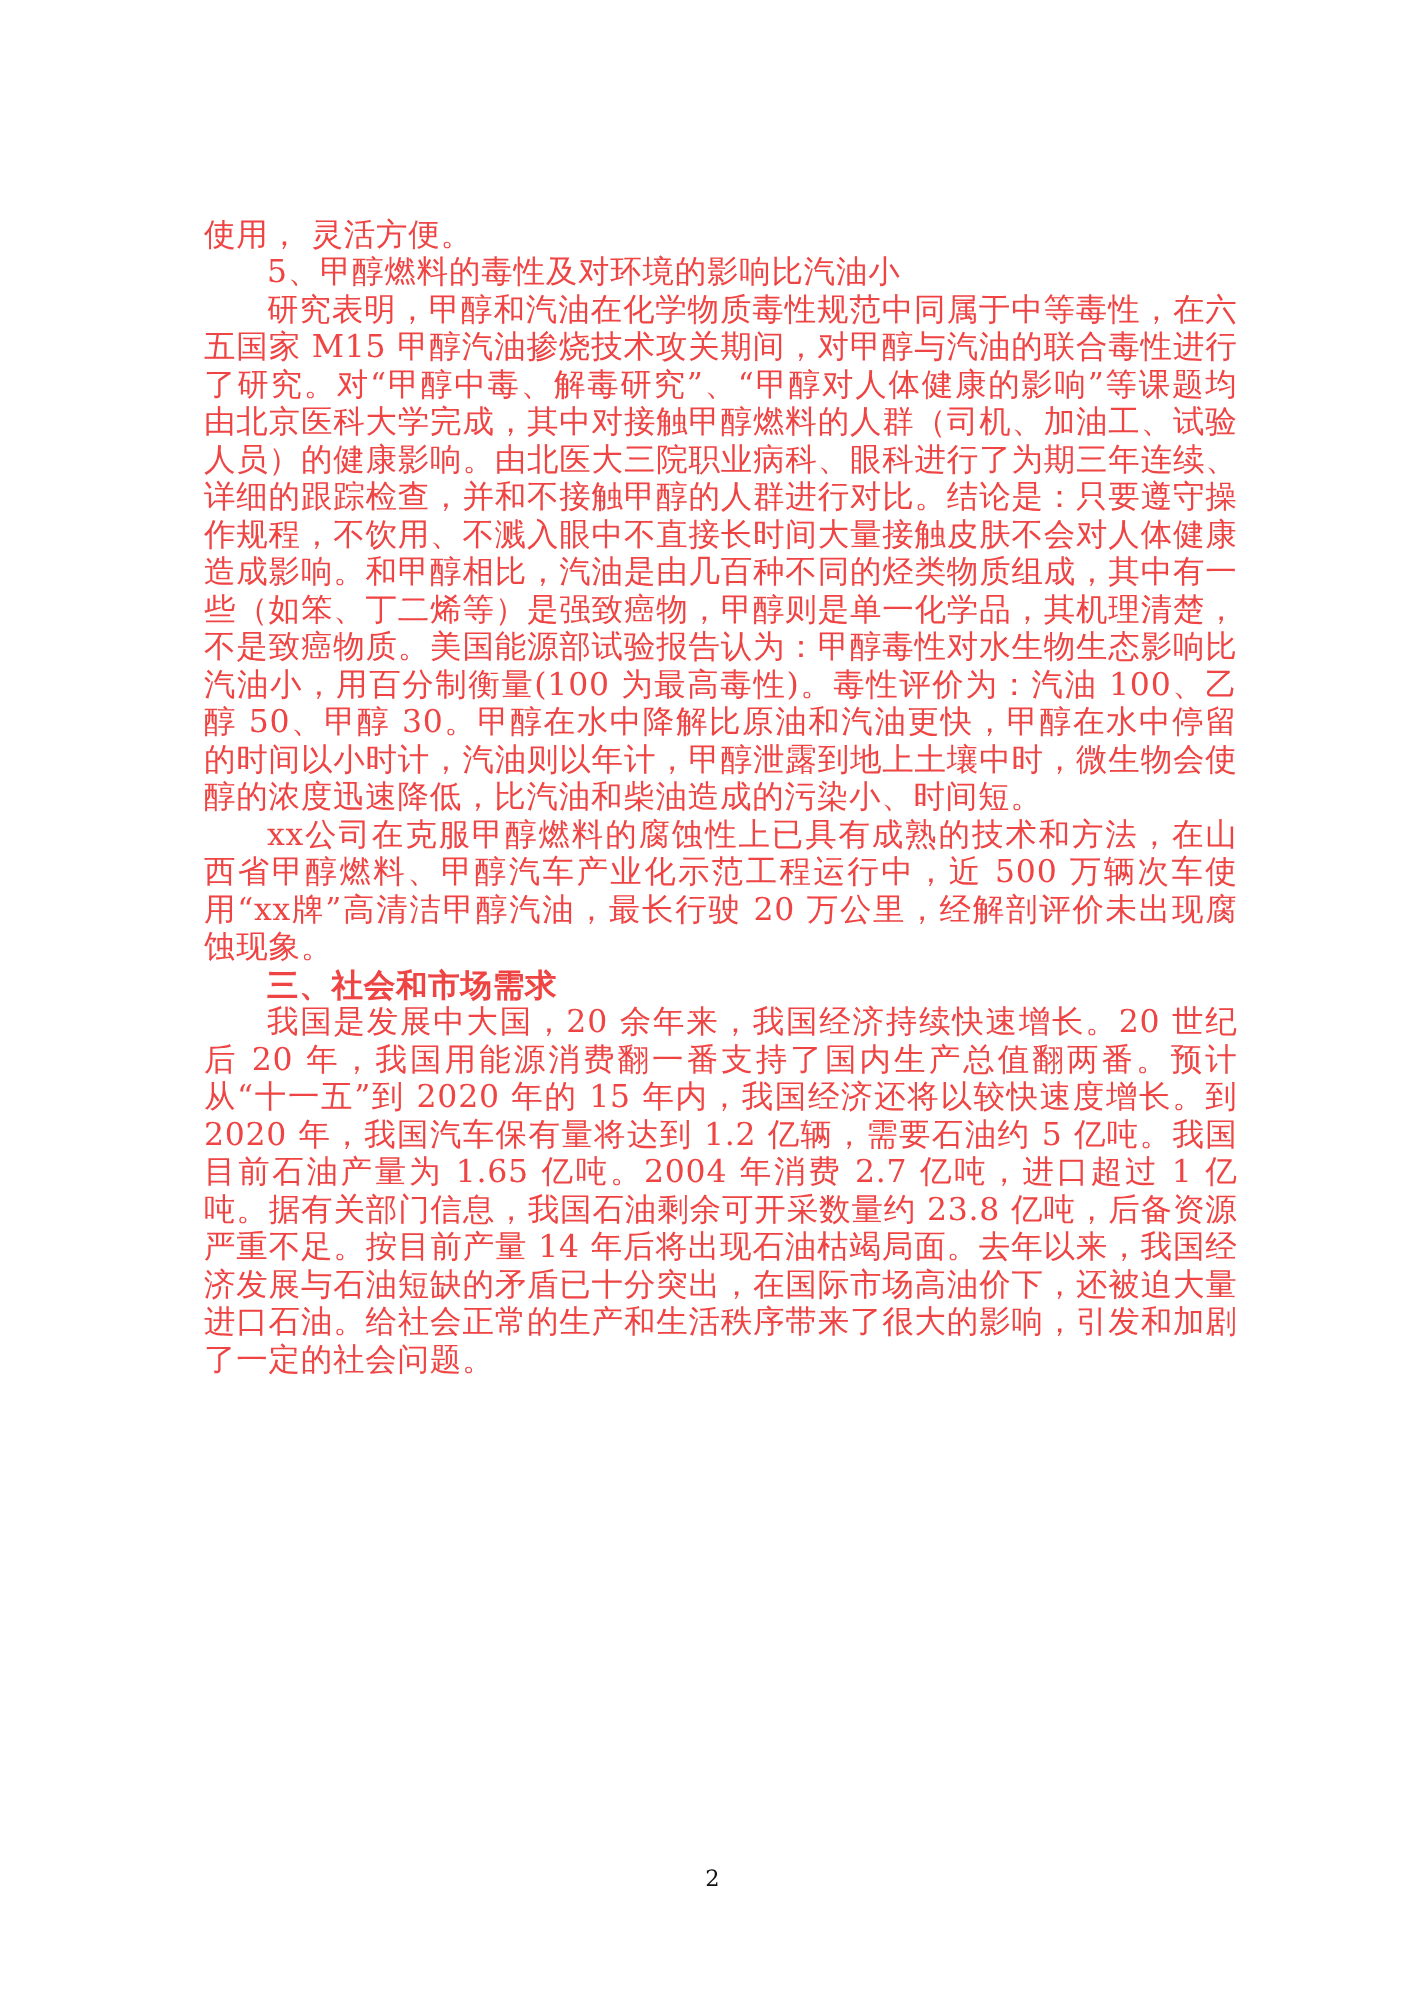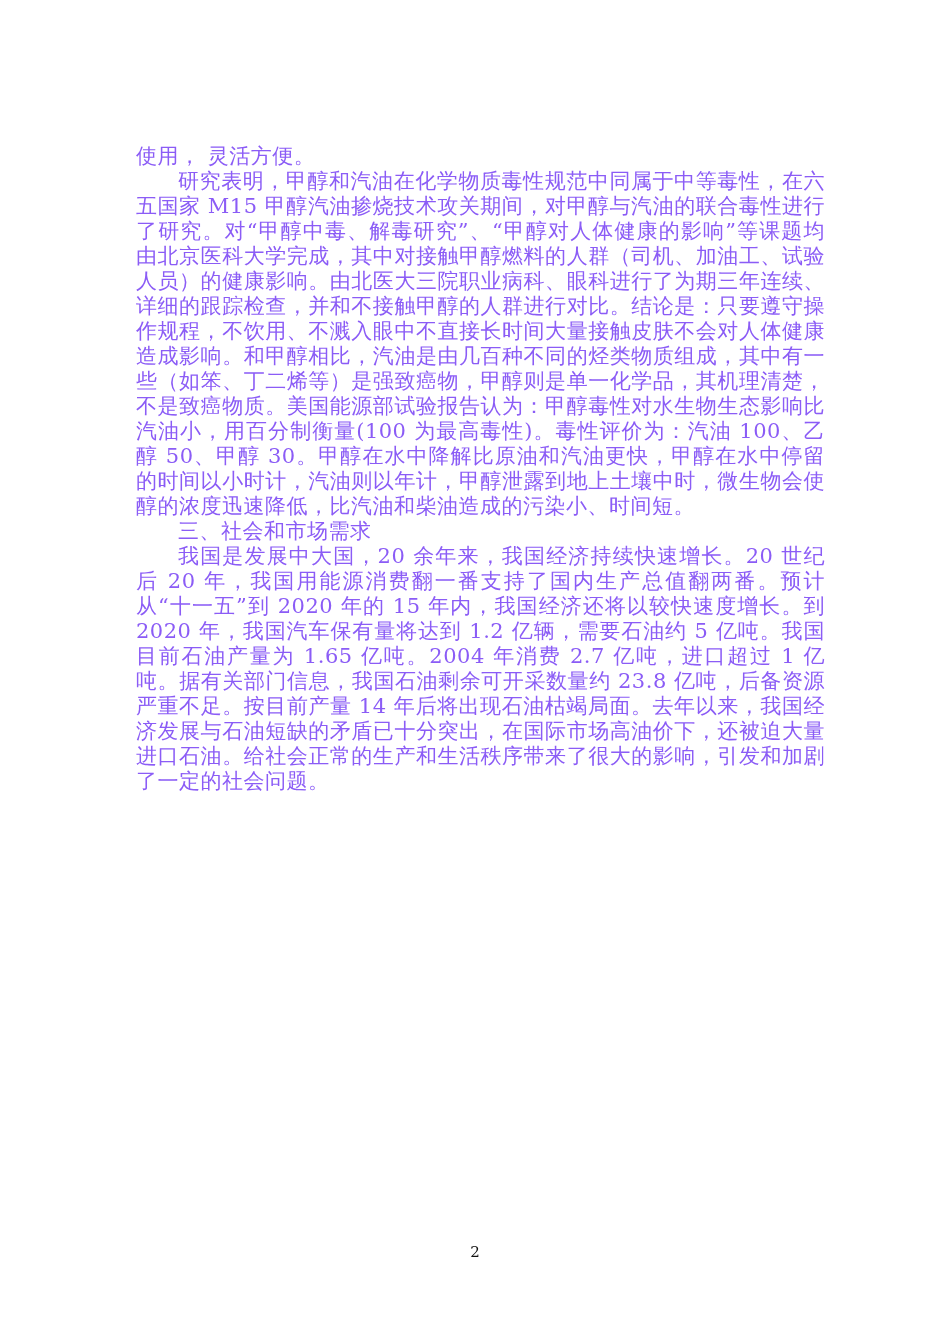--- a/index.html
+++ b/index.html
@@ -20,42 +20,44 @@
     width: 689px;
   }
   p.para {
     margin: 0;
     padding: 0;
     font-size: 21px;
     line-height: 25px;
     text-align: justify;
     text-justify: inter-ideograph;
     letter-spacing: 0.5px;
-    color: #8b5cf6;
+    color: #ef4444;
   }
   p.para.indent { text-indent: 2em; }
-  p.para.bold { font-weight: 400; }
+  p.para.bold { font-weight: 700; }
   .page-footer {
     position: absolute;
     top: 1242px;
     left: 0;
     width: 100%;
     text-align: center;
   }
   .page-number {
     font-size: 15px;
     color: #111111;
     font-family: "DejaVu Serif", "Liberation Serif", serif;
   }
 </style>
 </head>
 <body>
 
 <div class="doc-body" id="para-container">
     <p class="para">使用， 灵活方便。</p>
+    <p class="para indent">5、甲醇燃料的毒性及对环境的影响比汽油小</p>
     <p class="para indent">研究表明，甲醇和汽油在化学物质毒性规范中同属于中等毒性，在六五国家 M15 甲醇汽油掺烧技术攻关期间，对甲醇与汽油的联合毒性进行了研究。对“甲醇中毒、解毒研究”、“甲醇对人体健康的影响”等课题均由北京医科大学完成，其中对接触甲醇燃料的人群（司机、加油工、试验人员）的健康影响。由北医大三院职业病科、眼科进行了为期三年连续、详细的跟踪检查，并和不接触甲醇的人群进行对比。结论是：只要遵守操作规程，不饮用、不溅入眼中不直接长时间大量接触皮肤不会对人体健康造成影响。和甲醇相比，汽油是由几百种不同的烃类物质组成，其中有一些（如笨、丁二烯等）是强致癌物，甲醇则是单一化学品，其机理清楚，不是致癌物质。美国能源部试验报告认为：甲醇毒性对水生物生态影响比汽油小，用百分制衡量(100 为最高毒性)。毒性评价为：汽油 100、乙醇 50、甲醇 30。甲醇在水中降解比原油和汽油更快，甲醇在水中停留的时间以小时计，汽油则以年计，甲醇泄露到地上土壤中时，微生物会使醇的浓度迅速降低，比汽油和柴油造成的污染小、时间短。</p>
+    <p class="para indent">xx公司在克服甲醇燃料的腐蚀性上已具有成熟的技术和方法，在山西省甲醇燃料、甲醇汽车产业化示范工程运行中，近 500 万辆次车使用“xx牌”高清洁甲醇汽油，最长行驶 20 万公里，经解剖评价未出现腐蚀现象。</p>
     <p class="para indent bold">三、社会和市场需求</p>
     <p class="para indent">我国是发展中大国，20 余年来，我国经济持续快速增长。20 世纪后 20 年，我国用能源消费翻一番支持了国内生产总值翻两番。预计从“十一五”到 2020 年的 15 年内，我国经济还将以较快速度增长。到 2020 年，我国汽车保有量将达到 1.2 亿辆，需要石油约 5 亿吨。我国目前石油产量为 1.65 亿吨。2004 年消费 2.7 亿吨，进口超过 1 亿吨。据有关部门信息，我国石油剩余可开采数量约 23.8 亿吨，后备资源严重不足。按目前产量 14 年后将出现石油枯竭局面。去年以来，我国经济发展与石油短缺的矛盾已十分突出，在国际市场高油价下，还被迫大量进口石油。给社会正常的生产和生活秩序带来了很大的影响，引发和加剧了一定的社会问题。</p>
   </div>
 
 <div class="page-footer">
   <span class="page-number">2</span>
 </div>
 
 </body></html>

